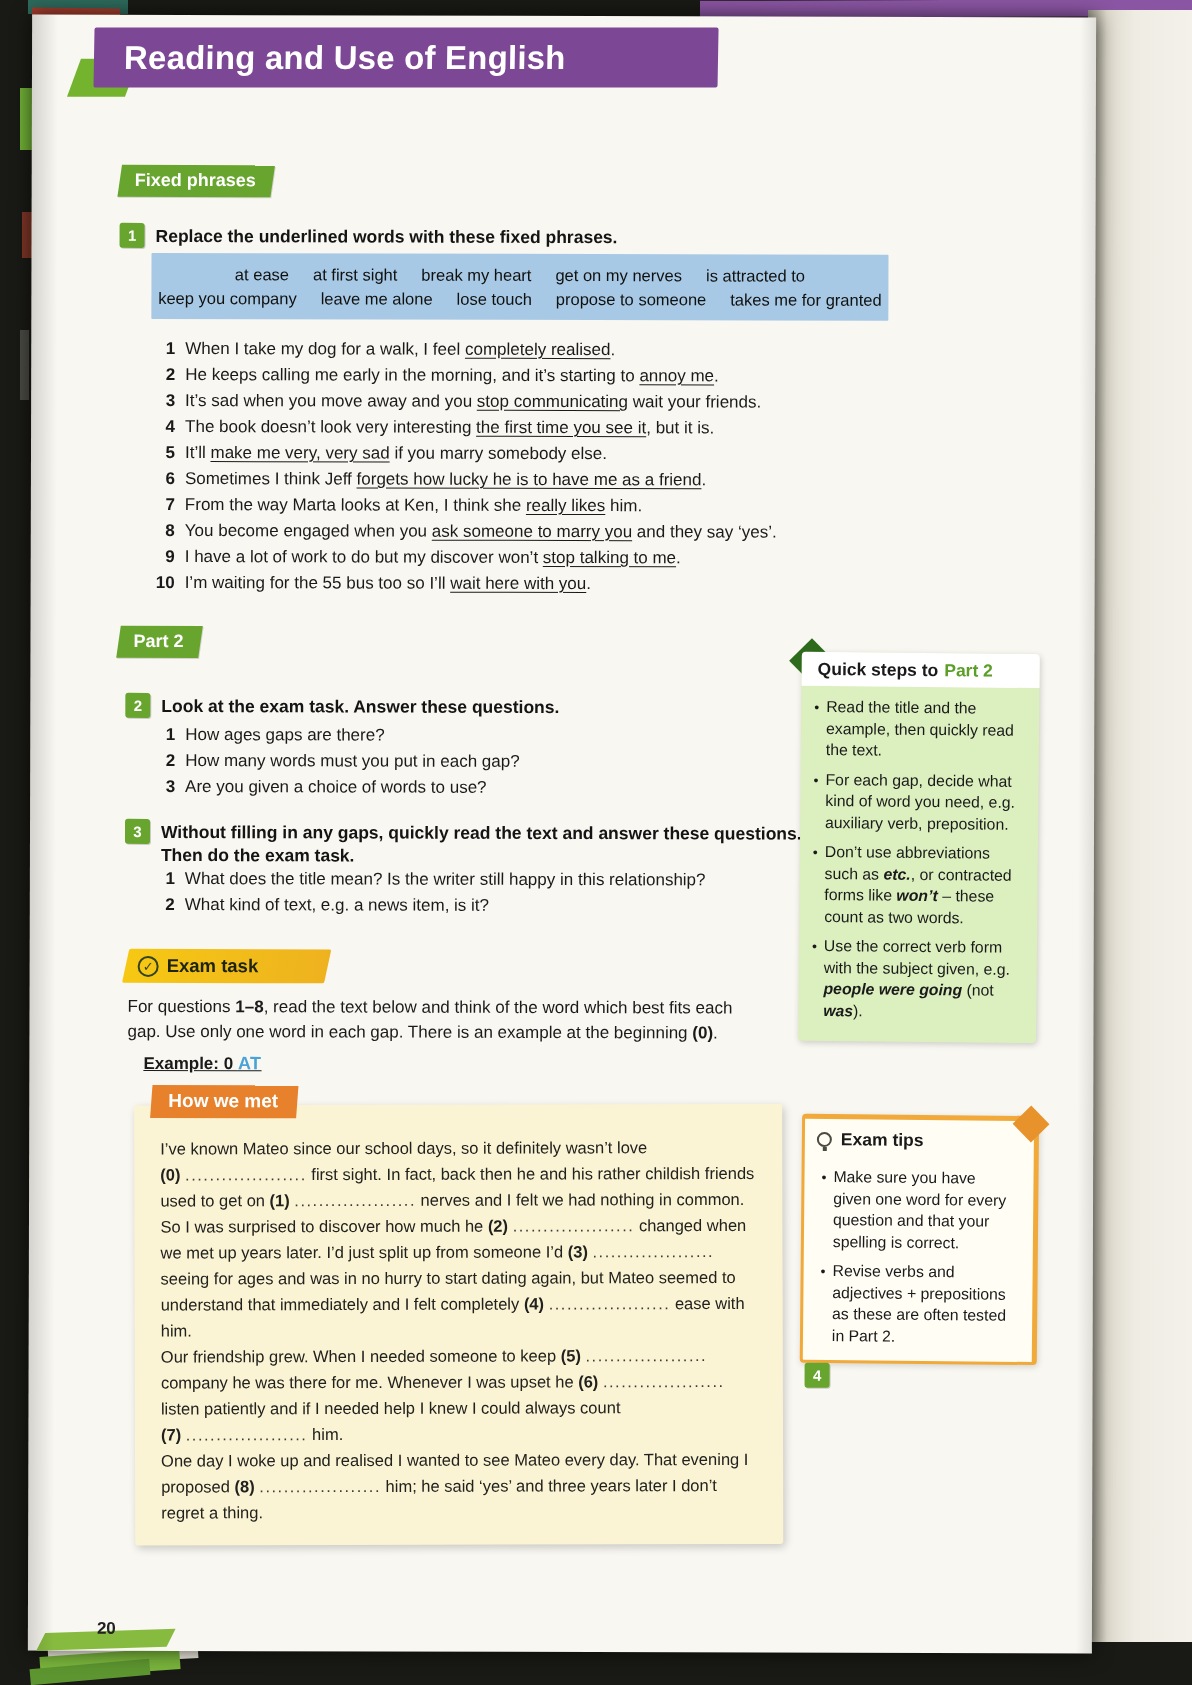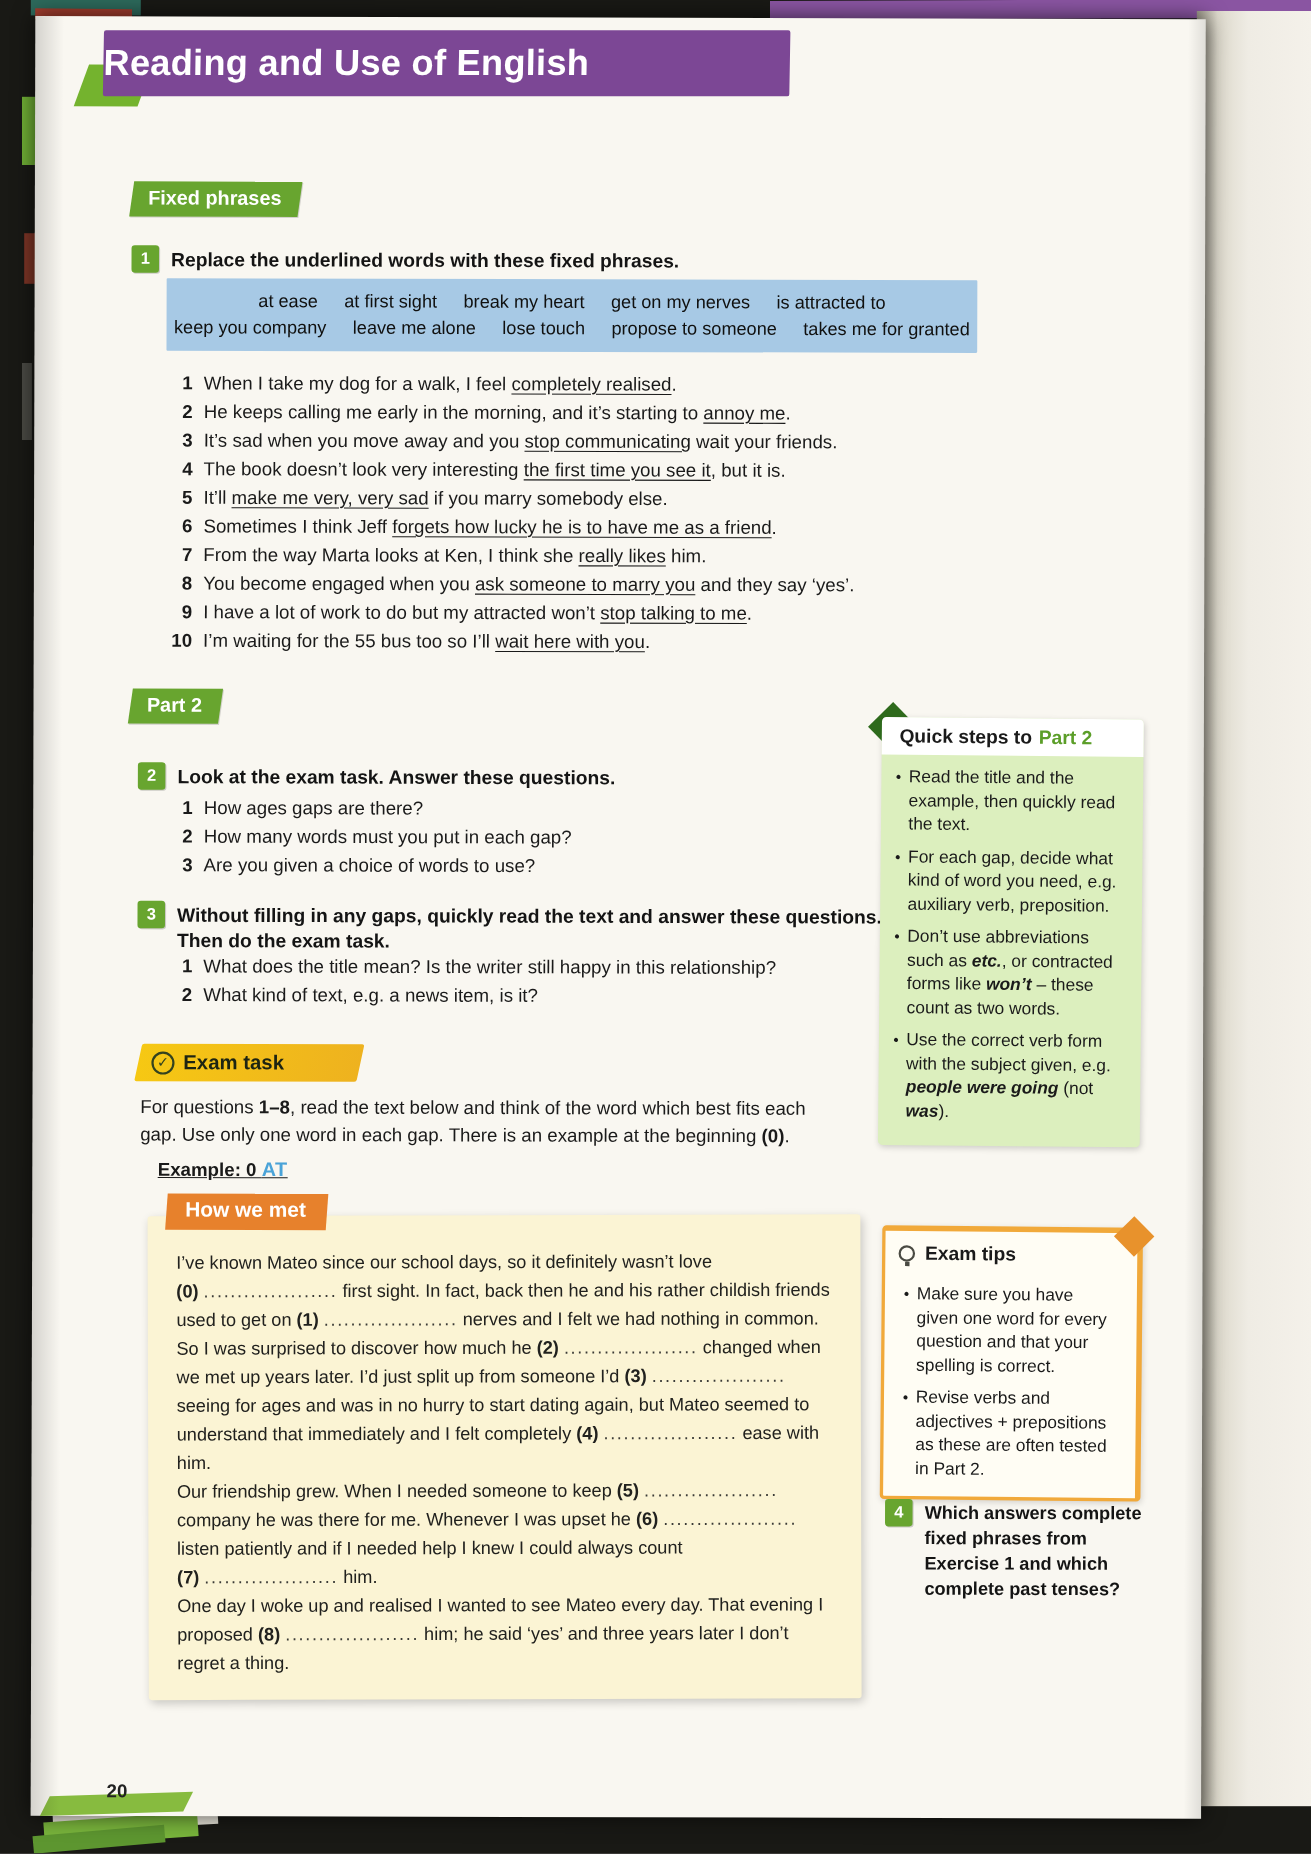--- a/index.html
+++ b/index.html
@@ -27,21 +27,21 @@
   .page::before { content:''; position:absolute; left:0; top:0; bottom:0; width:26px;
                   background:linear-gradient(90deg,rgba(0,0,0,0.15),rgba(0,0,0,0)); pointer-events:none; z-index:10; }
   .page::after  { content:''; position:absolute; right:0; top:0; bottom:0; width:16px;
                   background:linear-gradient(270deg,rgba(0,0,0,0.10),rgba(0,0,0,0)); pointer-events:none; z-index:10; }
 
   
   .banner-accent { position:absolute; left:42px; top:44px; width:58px; height:38px; background:#74b32e;
                    transform:skewX(-20deg); }
   .banner { position:absolute; left:62px; top:12px; width:624px; height:60px; background:#7c4795;
             transform:skewX(-1deg) rotate(-0.15deg); border-radius:2px; display:flex; align-items:center; }
-  .banner span { color:#fff; font-weight:bold; font-size:33px; letter-spacing:0.2px; }
+  .banner span { color:#fff; font-weight:bold; font-size:33px; padding-left:30px; letter-spacing:0.2px; }
 
   
   .glabel { position:absolute; background:#68a52f; color:#fff; font-weight:bold; font-size:18px;
             padding:5px 17px 6px 15px; transform:skewX(-8deg); box-shadow:1px 1px 0 rgba(0,0,0,0.15); }
   .glabel > span { display:inline-block; transform:skewX(8deg); }
   .label-fixed { left:88px; top:150px; }
   .label-part2 { left:88px; top:611px; }
 
   
   .ex-head { position:absolute; display:flex; align-items:flex-start; }
@@ -206,21 +206,21 @@
         <div class="li-row">
           <span class="li-num">7</span>
           <span class="li-text"><span>From the way Marta looks at Ken, I think she </span><span class="u">really likes</span><span> him.</span></span>
         </div>
         <div class="li-row">
           <span class="li-num">8</span>
           <span class="li-text"><span>You become engaged when you </span><span class="u">ask someone to marry you</span><span> and they say ‘yes’.</span></span>
         </div>
         <div class="li-row">
           <span class="li-num">9</span>
-          <span class="li-text"><span>I have a lot of work to do but my attracted won’t </span><span class="u">stop talking to me</span><span>.</span></span>
+          <span class="li-text"><span>I have a lot of work to do but my discover won’t </span><span class="u">stop talking to me</span><span>.</span></span>
         </div>
         <div class="li-row">
           <span class="li-num">10</span>
           <span class="li-text"><span>I’m waiting for the 55 bus too so I’ll </span><span class="u">wait here with you</span><span>.</span></span>
         </div>
       </div>
 
     <div class="glabel label-part2">
       <span>Part 2</span>
     </div>
@@ -319,20 +319,19 @@
           </div>
           <div class="li-row">
             <span class="li-bullet">•</span>
             <span class="li-text"><span>Revise verbs and adjectives + prepositions as these are often tested in Part 2.</span></span>
           </div>
         </div>
     </div>
 
     <div class="ex-head ex4-head">
       <span class="nbadge">4</span>
-      <span class="ex-instr">Which answers complete fixed phrases from Exercise 1 and which complete past tenses?</span>
     </div>
 
     <div class="page-tab-green"></div>
     <div class="page-num">20</div>
 
   </div>
 </div>
 
 </body></html>

